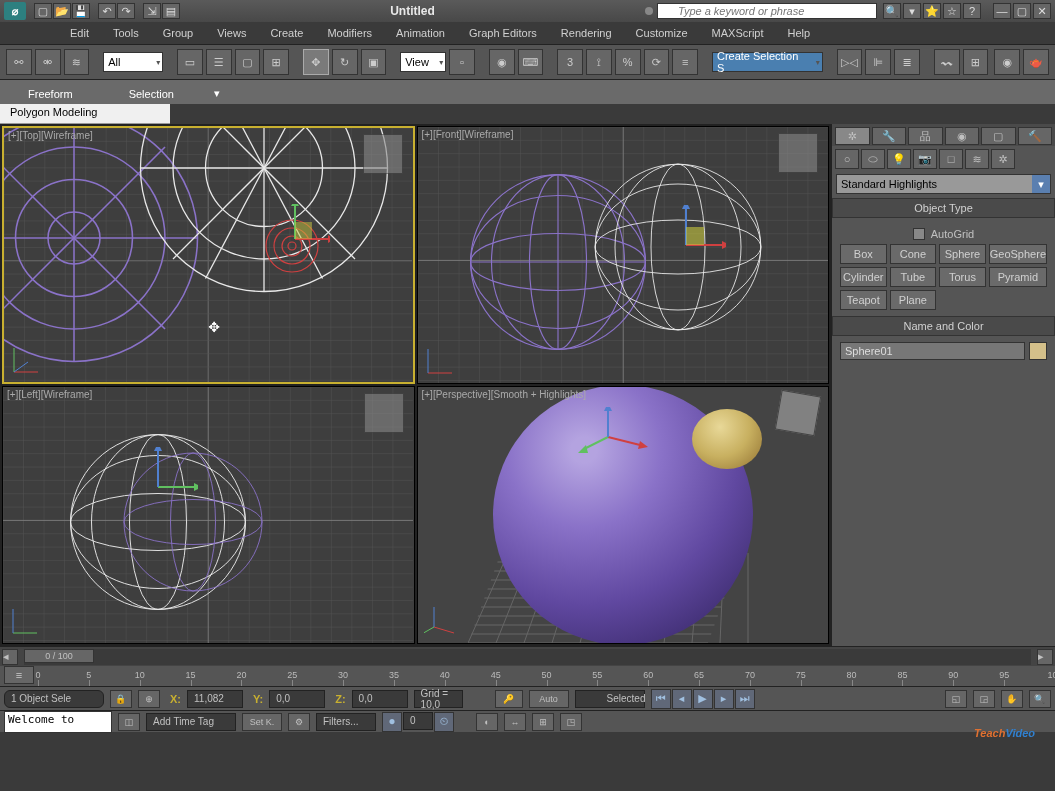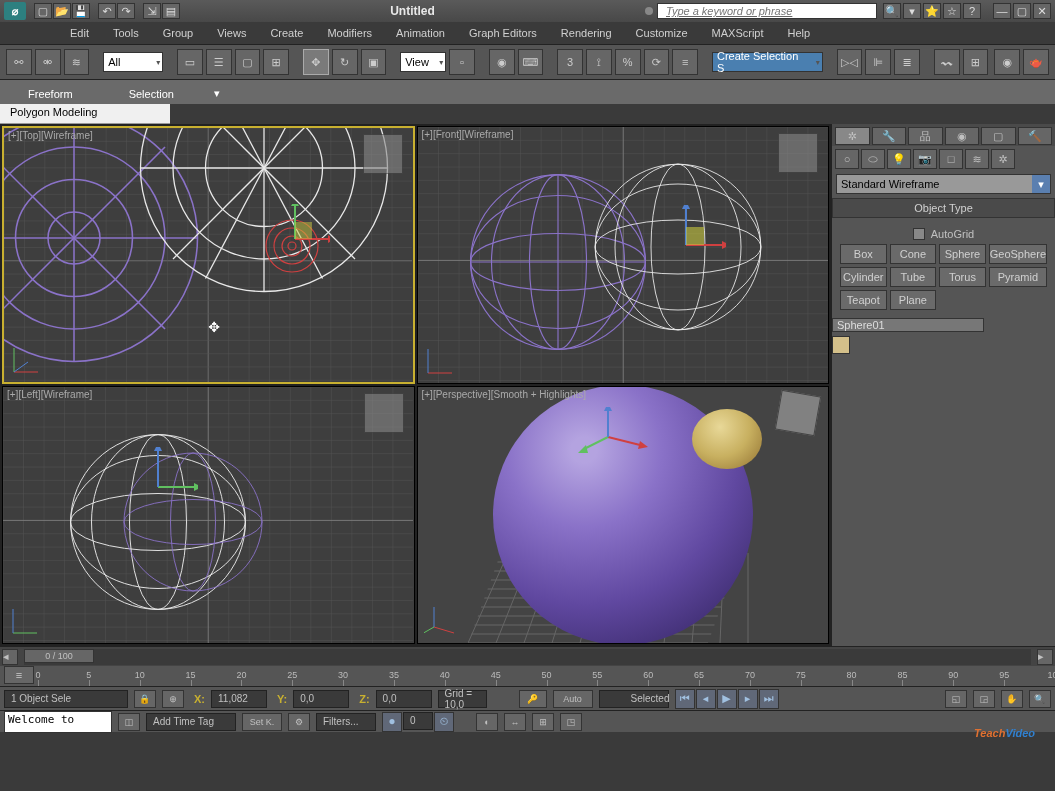--- a/index.html
+++ b/index.html
@@ -3,21 +3,21 @@
 <meta charset="utf-8">
 <style>
 * { margin: 0; padding: 0; box-sizing: border-box; font-family: Tahoma, Arial, sans-serif; font-size: 11px; }
 body { width: 1055px; height: 791px; overflow: hidden; background: #3a3a3a; color: #c0c0c0; user-select: none; }
 .titlebar { height: 22px; background: linear-gradient(#5a5a5a,#484848); display: flex; align-items: center; padding: 0 4px; }
 .app-icon { width: 22px; height: 18px; background: #2d8080; border-radius: 2px; display:flex;align-items:center;justify-content:center;color:#fff;font-weight:bold;margin-right:8px;}
 .tb-btns { display:flex; gap:1px; }
 .tb-btn { width:18px;height:16px;background:#666;border:1px solid #333;display:flex;align-items:center;justify-content:center;color:#ddd;}
 .tb-sep { width:6px; }
 .title { flex:1; text-align:center; color:#e8e8e8; font-weight:bold; font-size:12px; }
-.search-box { width:220px; height:16px; background:#fff; border:1px solid #333; color:#666; padding:0 8px; font-style:italic;text-decoration:underline; }
+.search-box { width:220px; height:16px; background:#fff; border:1px solid #333; color:#666; padding:0 20px; font-style:italic; }
 .search-icons { display:flex; gap:2px; margin-left:6px; }
 .win-btns { display:flex; gap:2px; margin-left:12px; }
 .menubar { height:22px; background:#3a3a3a; display:flex; align-items:center; padding-left:60px; gap:4px;}
 .menu-item { padding:3px 10px; color:#d0d0d0; }
 .toolbar-main { height:36px; background:#555; border-top:1px solid #222; border-bottom:1px solid #222; display:flex; align-items:center; padding:0 6px; gap:3px;}
 .tool-btn { width:26px; height:26px; border:1px solid #333; background:#666; display:flex;align-items:center;justify-content:center; color:#ccc;}
 .tool-btn.active { background:#7a7a7a; border-color:#aaa; }
 .tool-sep { width:8px; }
 .tool-dropdown { height:20px; background:#fff; border:1px solid #333; color:#000; padding:0 14px 0 4px; min-width:60px; display:flex;align-items:center; position:relative;}
 .tool-dropdown::after { content:'▾'; position:absolute; right:2px; font-size:8px; color:#555;}
@@ -44,21 +44,21 @@
 .panel-icons { height:24px; display:flex; gap:2px; padding:3px;}
 .panel-icon { width:24px; height:20px; background:#666; border:1px solid #333;display:flex;align-items:center;justify-content:center;}
 .panel-dd { height:20px; margin:4px; background:#999; border:1px solid #333; display:flex; align-items:center; padding:0 4px; color:#000; position:relative;}
 .panel-dd-btn { position:absolute; right:0; width:18px; height:18px; background:#5a7fb0; display:flex;align-items:center;justify-content:center;color:#fff;}
 .rollout-header { background:#4a4a4a; text-align:center; padding:3px; color:#d0d0d0; border:1px solid #333; margin:2px 0;}
 .rollout-body { padding:4px 8px;}
 .autogrid { display:flex; align-items:center; justify-content:center; gap:6px; padding:4px;}
 .checkbox { width:12px; height:12px; background:#888; border:1px solid #333;}
 .obj-grid { display:grid; grid-template-columns:1fr 1fr 1fr 1fr; gap:3px;}
 .obj-btn { height:20px; background:#6a6a6a; border:1px solid #333; display:flex; align-items:center; justify-content:center; color:#d0d0d0;}
-.name-row { display:flex; gap:4px; padding:4px 0; align-items:flex-start;flex-direction:column;}
+.name-row { display:flex; gap:4px; padding:4px 8px; align-items:flex-start;}
 .name-input { flex:1; height:18px; background:#777; border:1px solid #333; color:#ddd; padding:0 4px;}
 .color-swatch { width:18px; height:18px; background:#d4c08a; border:1px solid #333;}
 .timeline-area { height:20px; background:#444; border-top:1px solid #222; display:flex; align-items:center;}
 .time-slider { flex:1; height:16px; background:#3a3a3a; margin:0 4px; position:relative;}
 .time-handle { position:absolute; left:0; width:70px; height:14px; background:#666; border:1px solid #333; top:0; font-size:9px; display:flex;align-items:center;justify-content:center;}
 .time-ruler { height:20px; background:#555; display:flex; position:relative;}
 .time-tick { position:absolute; bottom:0; width:1px; height:6px; background:#888;}
 .time-label { position:absolute; bottom:6px; font-size:9px; color:#bbb; transform:translateX(-50%);}
 .status-bar { height:24px; background:#555; border-top:1px solid #222; display:flex; align-items:center; padding:0 4px; gap:6px;}
 .status-cell { background:#3a3a3a; border:1px solid #222; padding:2px 6px; height:18px; font-size:10px; display:flex;align-items:center;}
@@ -499,21 +499,21 @@
     <div class="panel-icons">
       <div class="panel-icon">○</div>
       <div class="panel-icon">⬭</div>
       <div class="panel-icon">💡</div>
       <div class="panel-icon">📷</div>
       <div class="panel-icon">□</div>
       <div class="panel-icon">≋</div>
       <div class="panel-icon">✲</div>
     </div>
     <div class="panel-dd">
-      <span>Standard Wireframe</span>
+      <span>Standard Highlights</span>
       <div class="panel-dd-btn">▾</div>
     </div>
     <div class="rollout-header">Object Type</div>
     <div class="rollout-body">
       <div class="autogrid">
         <div class="checkbox"></div>
         <span>AutoGrid</span>
       </div>
       <div class="obj-grid">
         <div class="obj-btn">Box</div>
@@ -521,20 +521,21 @@
         <div class="obj-btn">Sphere</div>
         <div class="obj-btn">GeoSphere</div>
         <div class="obj-btn">Cylinder</div>
         <div class="obj-btn">Tube</div>
         <div class="obj-btn">Torus</div>
         <div class="obj-btn">Pyramid</div>
         <div class="obj-btn">Teapot</div>
         <div class="obj-btn">Plane</div>
       </div>
     </div>
+    <div class="rollout-header">Name and Color</div>
     <div class="name-row">
       <input class="name-input" value="Sphere01" style="">
       <div class="color-swatch"></div>
     </div>
   </div>
 </div>
 
 <div class="timeline-area">
   <div style="width:16px;height:16px;background:#666;border:1px solid #333;margin:0 2px;">◂</div>
   <div class="time-slider">
@@ -584,21 +585,21 @@
       <div class="time-label" style="left:85%">85</div>
       <div class="time-tick" style="left:90%"></div>
       <div class="time-label" style="left:90%">90</div>
       <div class="time-tick" style="left:95%"></div>
       <div class="time-label" style="left:95%">95</div>
       <div class="time-label" style="left:100%">100</div>
     </div>
 </div>
 
 <div class="status-bar">
-  <div class="status-cell" style="width:124px;">1 Object Sele</div>
+  <div class="status-cell" style="width:100px;border-radius:6px;">1 Object Sele</div>
   <div class="mini-btn">🔒</div>
   <div class="mini-btn">⊕</div>
   <span class="coord-label">X:</span>
   <div class="status-cell" style="width:56px;">11,082</div>
   <span class="coord-label">Y:</span>
   <div class="status-cell" style="width:56px;">0,0</div>
   <span class="coord-label">Z:</span>
   <div class="status-cell" style="width:56px;">0,0</div>
   <div class="status-cell" style="width:49px;">Grid = 10,0</div>
   <div style="flex:0 0 20px"></div>

